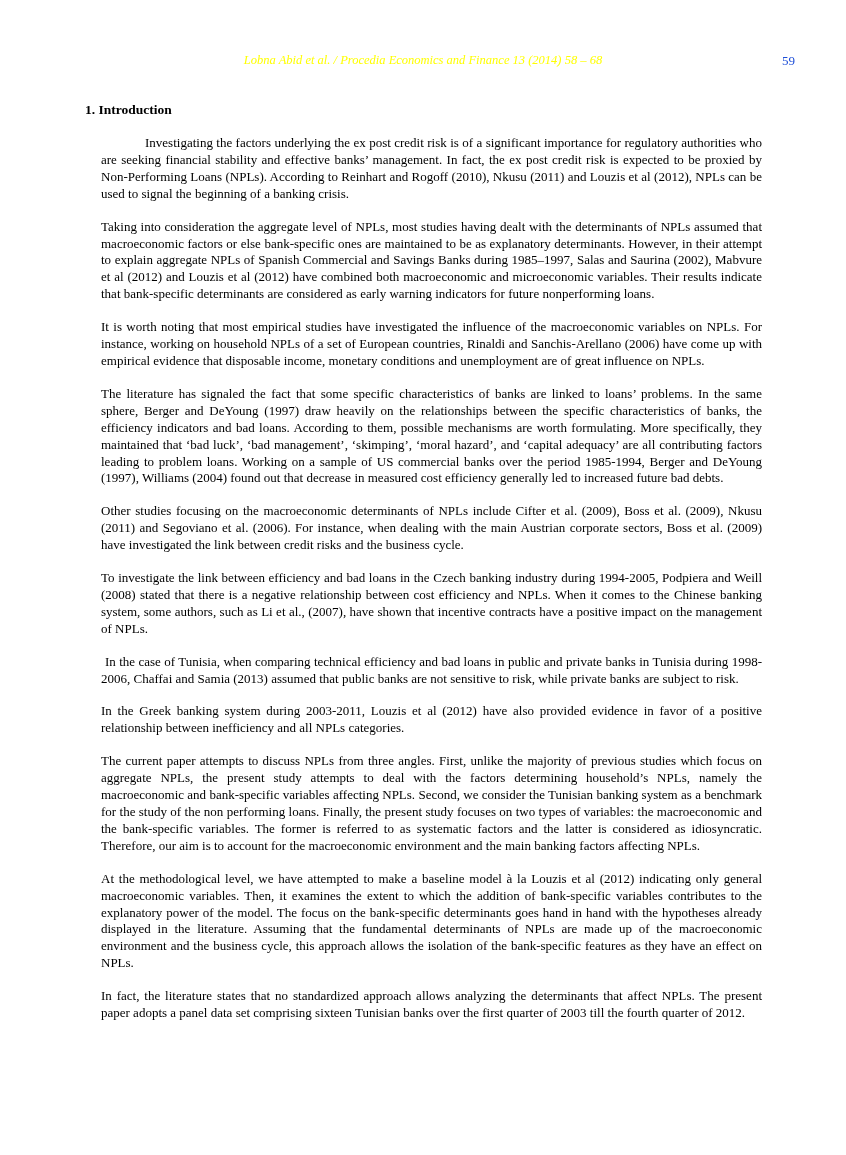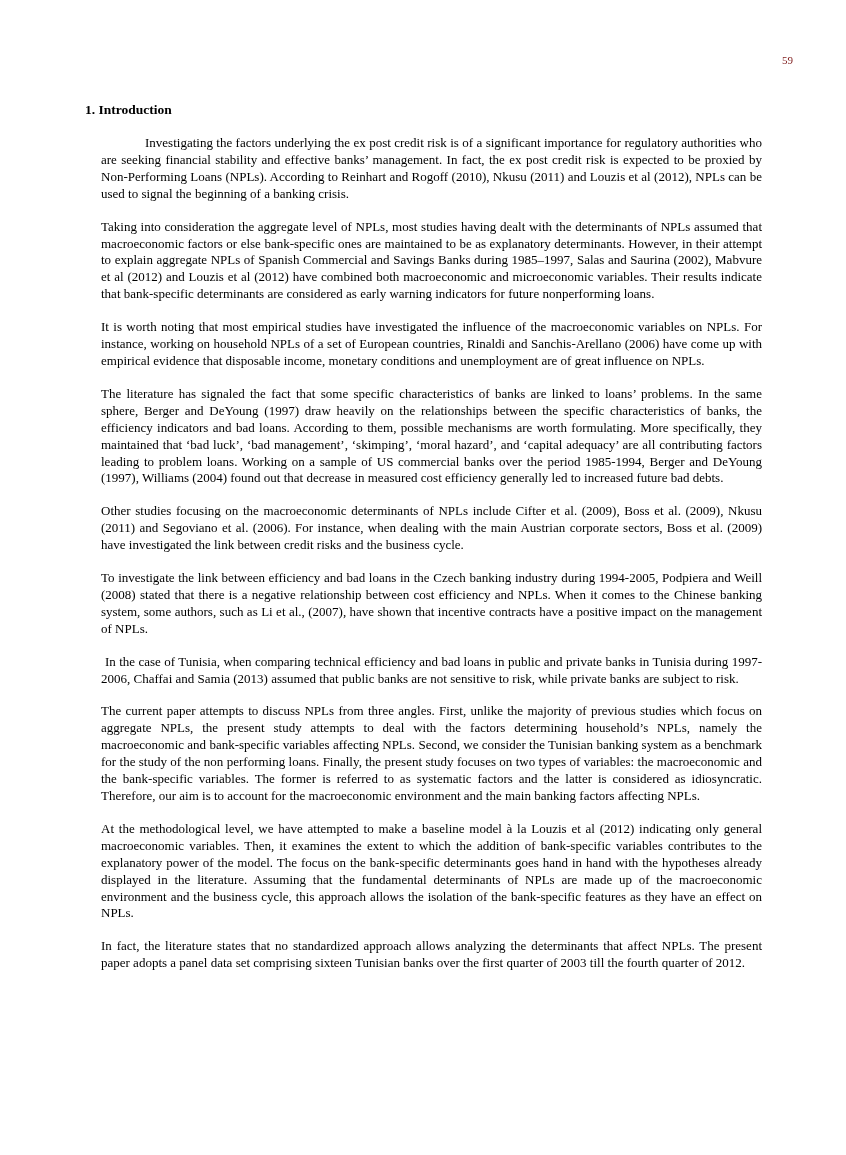--- a/index.html
+++ b/index.html
@@ -24,23 +24,23 @@
     text-align: center;
     font-style: italic;
     font-size: 12.5px;
     line-height: 15px;
     color: #ffff00;
   }
   .page-number {
     position: absolute;
     top: 53px;
     left: 782px;
-    font-size: 11px;
+    font-size: 13px;
     line-height: 15px;
-    color: #7f1d1d;
+    color: #1d4ed8;
   }
   .section-heading {
     position: absolute;
     top: 93px;
     left: 85px;
     font-size: 13.5px;
     font-weight: bold;
     line-height: 16px;
   }
   .body-text {
@@ -61,31 +61,33 @@
   }
   .slight-indent {
     text-indent: 4px;
   }
 </style>
 </head>
 <body>
 
 <div class="page">
 
+  <div class="running-head">Lobna Abid et al. / Procedia Economics and Finance 13 (2014) 58 – 68</div>
 
   <div class="page-number">59</div>
 
   <h1 class="section-heading">1. Introduction</h1>
 
   <div class="body-text">
     <p class="para first-para">Investigating the factors underlying the ex post credit risk is of a significant importance for regulatory authorities who are seeking financial stability and effective banks’ management. In fact, the ex post credit risk is expected to be proxied by Non-Performing Loans (NPLs). According to Reinhart and Rogoff (2010), Nkusu (2011) and Louzis et al (2012), NPLs can be used to signal the beginning of a banking crisis.</p>
     <p class="para">Taking into consideration the aggregate level of NPLs, most studies having dealt with the determinants of NPLs assumed that macroeconomic factors or else bank-specific ones are maintained to be as explanatory determinants. However, in their attempt to explain aggregate NPLs of Spanish Commercial and Savings Banks during 1985–1997, Salas and Saurina (2002), Mabvure et al (2012) and Louzis et al (2012) have combined both macroeconomic and microeconomic variables. Their results indicate that bank-specific determinants are considered as early warning indicators for future nonperforming loans.</p>
     <p class="para">It is worth noting that most empirical studies have investigated the influence of the macroeconomic variables on NPLs. For instance, working on household NPLs of a set of European countries, Rinaldi and Sanchis-Arellano (2006) have come up with empirical evidence that disposable income, monetary conditions and unemployment are of great influence on NPLs.</p>
     <p class="para">The literature has signaled the fact that some specific characteristics of banks are linked to loans’ problems. In the same sphere, Berger and DeYoung (1997) draw heavily on the relationships between the specific characteristics of banks, the efficiency indicators and bad loans. According to them, possible mechanisms are worth formulating. More specifically, they maintained that ‘bad luck’, ‘bad management’, ‘skimping’, ‘moral hazard’, and ‘capital adequacy’ are all contributing factors leading to problem loans. Working on a sample of US commercial banks over the period 1985-1994, Berger and DeYoung (1997), Williams (2004) found out that decrease in measured cost efficiency generally led to increased future bad debts.</p>
     <p class="para">Other studies focusing on the macroeconomic determinants of NPLs include Cifter et al. (2009), Boss et al. (2009), Nkusu (2011) and Segoviano et al. (2006). For instance, when dealing with the main Austrian corporate sectors, Boss et al. (2009) have investigated the link between credit risks and the business cycle.</p>
     <p class="para">To investigate the link between efficiency and bad loans in the Czech banking industry during 1994-2005, Podpiera and Weill (2008) stated that there is a negative relationship between cost efficiency and NPLs. When it comes to the Chinese banking system, some authors, such as Li et al., (2007), have shown that incentive contracts have a positive impact on the management of NPLs.</p>
-    <p class="para slight-indent">In the case of Tunisia, when comparing technical efficiency and bad loans in public and private banks in Tunisia during 1997-2006, Chaffai and Samia (2013) assumed that public banks are not sensitive to risk, while private banks are subject to risk.</p>
+    <p class="para slight-indent">In the case of Tunisia, when comparing technical efficiency and bad loans in public and private banks in Tunisia during 1998-2006, Chaffai and Samia (2013) assumed that public banks are not sensitive to risk, while private banks are subject to risk.</p>
+    <p class="para">In the Greek banking system during 2003-2011, Louzis et al (2012) have also provided evidence in favor of a positive relationship between inefficiency and all NPLs categories.</p>
     <p class="para">The current paper attempts to discuss NPLs from three angles. First, unlike the majority of previous studies which focus on aggregate NPLs, the present study attempts to deal with the factors determining household’s NPLs, namely the macroeconomic and bank-specific variables affecting NPLs. Second, we consider the Tunisian banking system as a benchmark for the study of the non performing loans. Finally, the present study focuses on two types of variables: the macroeconomic and the bank-specific variables. The former is referred to as systematic factors and the latter is considered as idiosyncratic. Therefore, our aim is to account for the macroeconomic environment and the main banking factors affecting NPLs.</p>
     <p class="para">At the methodological level, we have attempted to make a baseline model à la Louzis et al (2012) indicating only general macroeconomic variables. Then, it examines the extent to which the addition of bank-specific variables contributes to the explanatory power of the model. The focus on the bank-specific determinants goes hand in hand with the hypotheses already displayed in the literature. Assuming that the fundamental determinants of NPLs are made up of the macroeconomic environment and the business cycle, this approach allows the isolation of the bank-specific features as they have an effect on NPLs.</p>
     <p class="para">In fact, the literature states that no standardized approach allows analyzing the determinants that affect NPLs. The present paper adopts a panel data set comprising sixteen Tunisian banks over the first quarter of 2003 till the fourth quarter of 2012.</p>
   </div>
 
 </div>
 
 </body></html>

